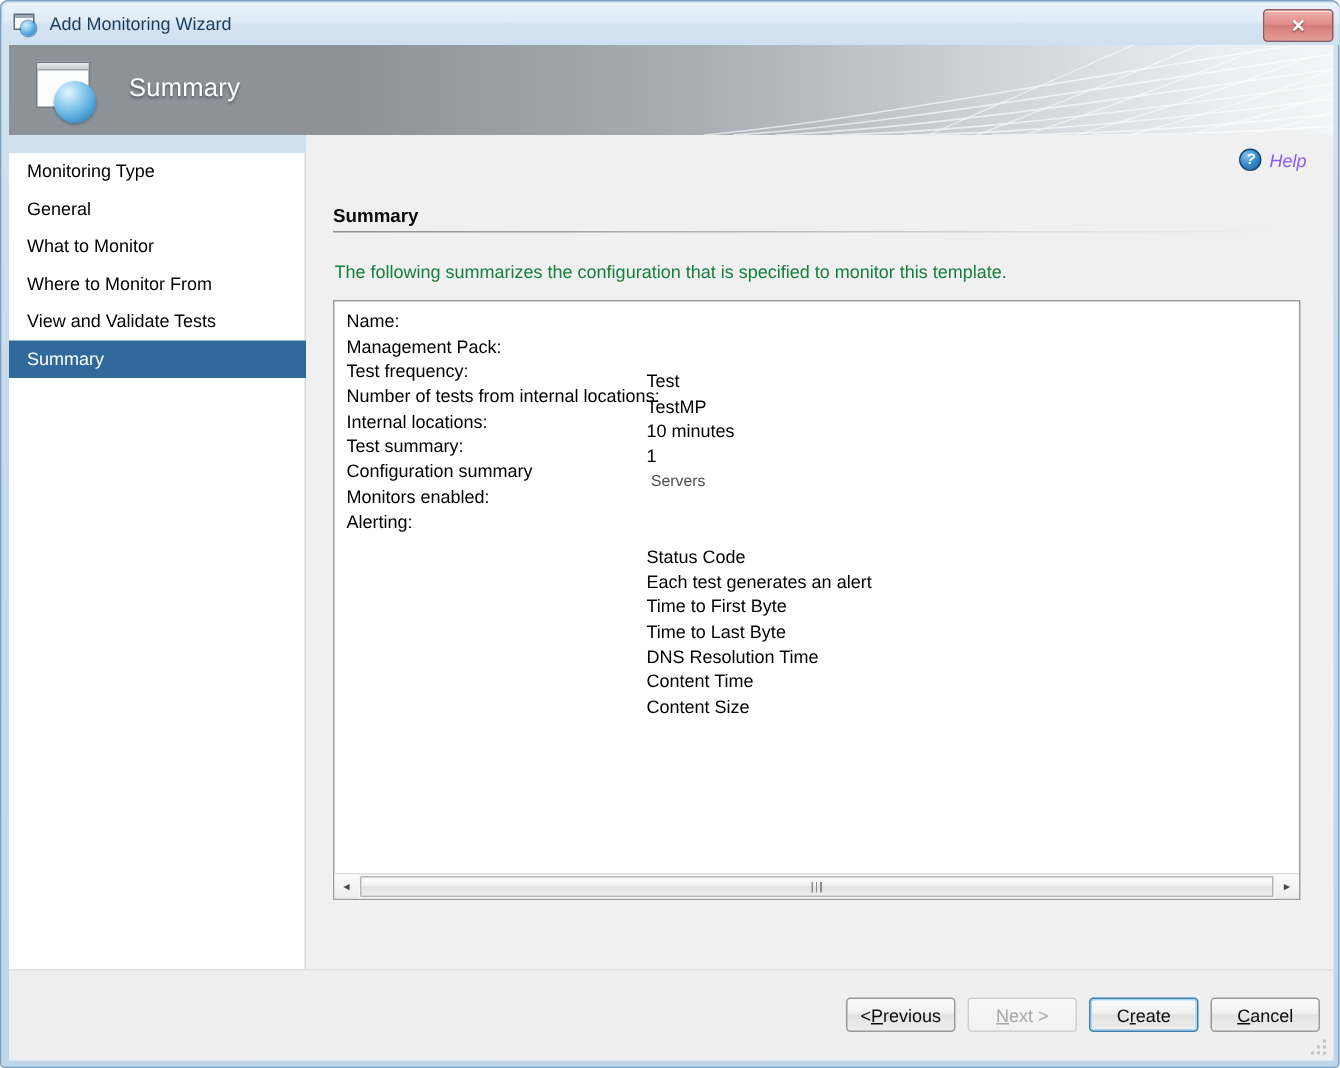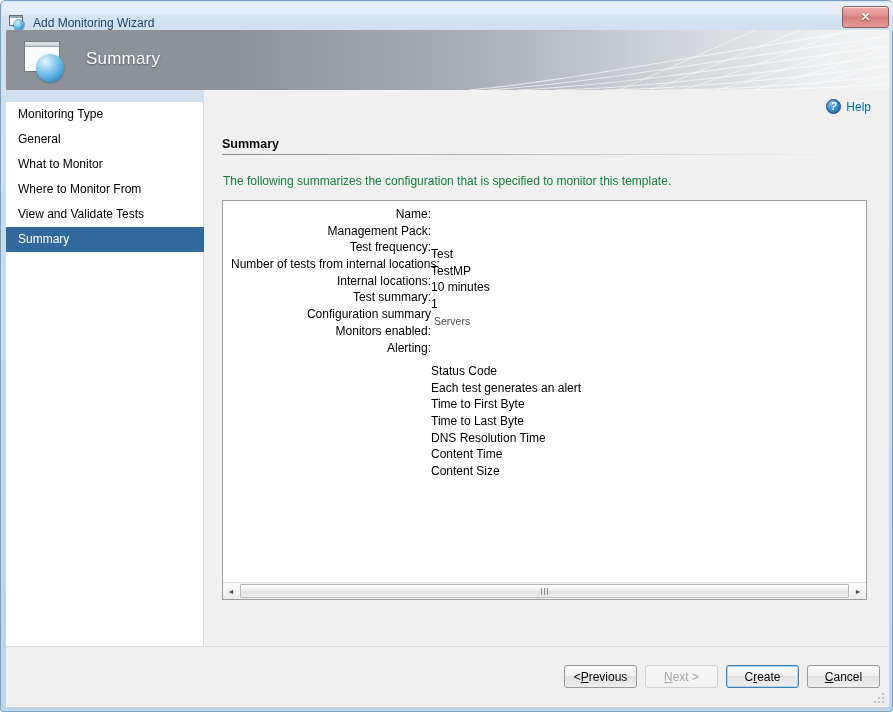--- a/index.html
+++ b/index.html
@@ -27,21 +27,21 @@
     border-radius: 5px 5px 3px 3px;
     padding: 0;
   }
 
   
   #titlebar {
     position: absolute;
     left: 1px; top: 1px;
     width: 891px; height: 28px;
     display: flex;
-    align-items: flex-end;
+    align-items: center;
     background: linear-gradient(to bottom, #e9f2f9 0%, #dfebf6 45%, #d4e4f2 50%, #cfe0f0 100%);
     border-radius: 4px 4px 0 0;
   }
   #titlebar .tb-icon {
     margin-left: 7px;
     width: 18px; height: 16px;
     position: relative;
     flex: 0 0 auto;
   }
   .winglyph {
@@ -191,21 +191,22 @@
     box-sizing: border-box;
     color: #ffffff;
     font-size: 10px;
     font-weight: bold;
     font-style: italic;
     line-height: 13px;
     text-align: center;
   }
   #help-link .help-text {
     font-size: 12px;
-    color: #0369a1;
+    color: #8b5cf6;
+    font-style: italic;
   }
 
   #page-heading {
     position: absolute;
     left: 18px; top: 47px;
     width: 640px;
   }
   #page-heading .ph-text {
     font-size: 12.5px;
     font-weight: bold;
@@ -244,21 +245,20 @@
     display: flex;
     height: 16.7px;
     line-height: 16.7px;
     white-space: nowrap;
   }
   .slabel {
     width: 200px;
     flex: 0 0 200px;
     font-size: 12px;
     color: #000000;
-    text-align: right;
   }
   .svalue {
     font-size: 12px;
     color: #000000;
     margin-top: 40px;
   }
   .svalue.muted {
     font-size: 10.5px;
     color: #4d4d4d;
     padding-left: 3px;

